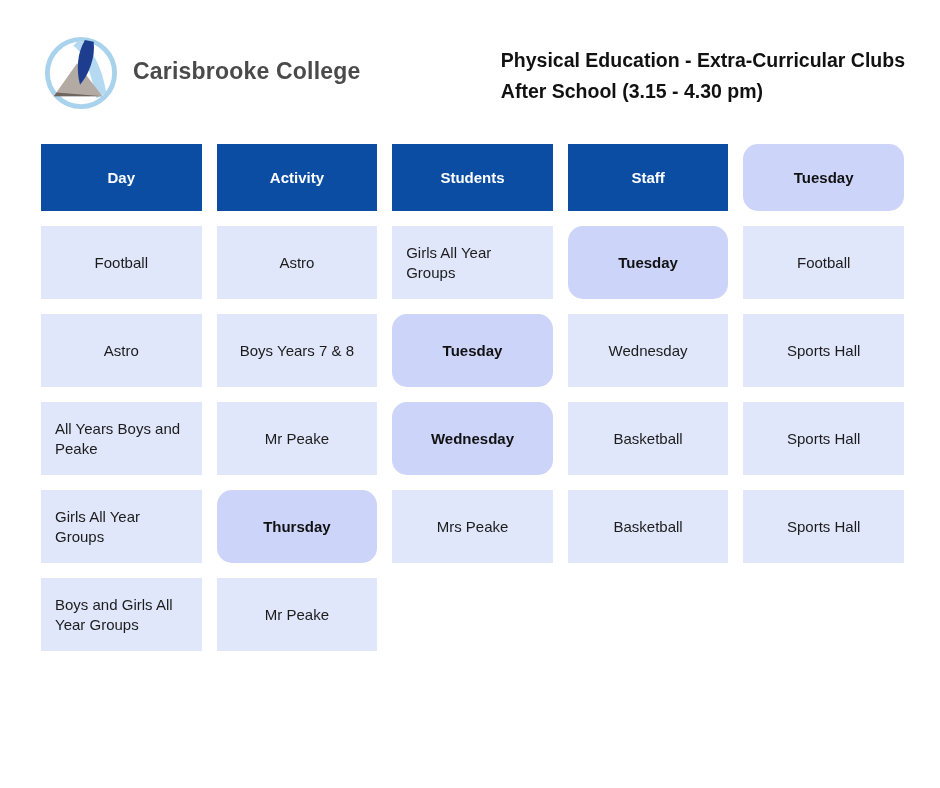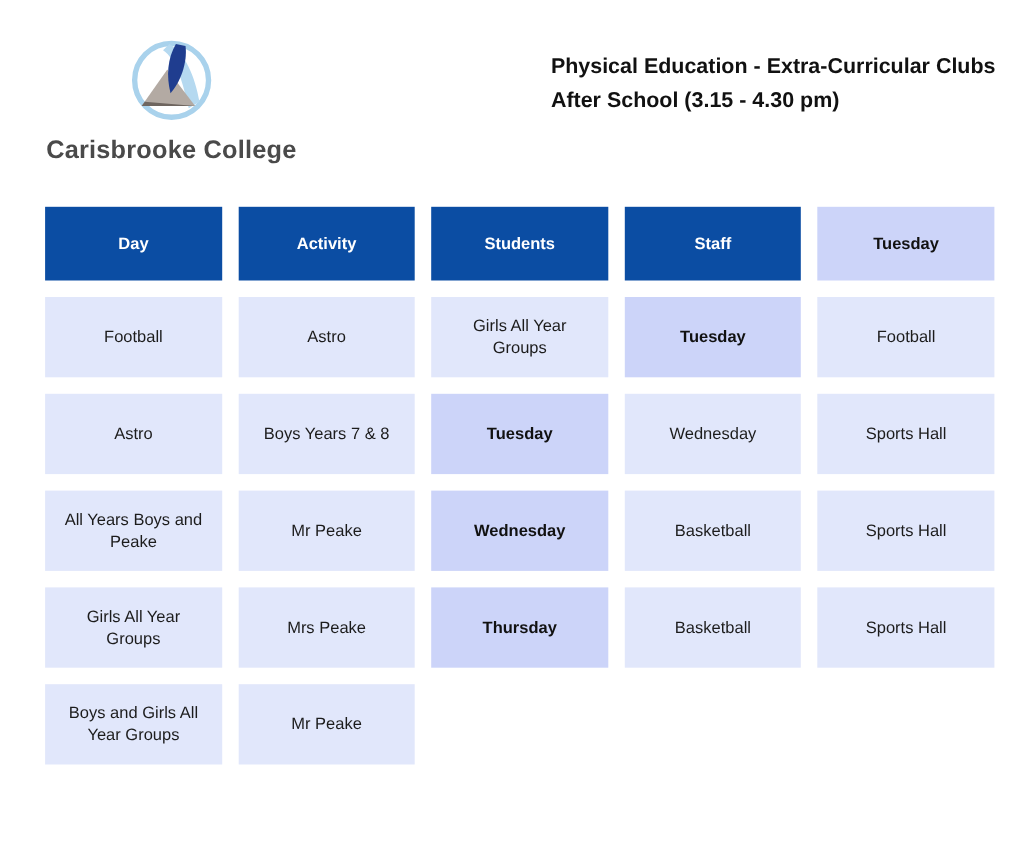--- a/index.html
+++ b/index.html
@@ -12,21 +12,20 @@
   .top-bar {
     display: flex;
     justify-content: space-between;
     align-items: flex-start;
     padding: 36px 35px 0 42px;
   }
   .logo-block {
     display: flex;
     align-items: center;
     gap: 13px;
-    flex-direction: column;
   }
   .logo-mark { width: 78px; height: 74px; flex: 0 0 auto; }
   .logo-text {
     font-size: 23px;
     font-weight: 600;
     color: #4a4a4a;
     letter-spacing: 0.2px;
     white-space: nowrap;
     padding-bottom: 4px;
   }
@@ -43,34 +42,35 @@
     display: grid;
     grid-template-columns: repeat(5, 1fr);
     grid-template-rows: 67px repeat(5, 73px);
     column-gap: 15px;
     row-gap: 15px;
   }
   .cell {
     display: flex;
     align-items: center;
     justify-content: center;
-    text-align: center;
+    text-align: left;
     padding: 6px 14px;
     font-size: 15px;
     line-height: 20px;
   }
   .header-cell {
     background: var(--header-bg, #0b4da3);
     color: #ffffff;
     font-weight: 700;
   }
   .day-cell {
     background: var(--day-cell-bg, #ccd4f9);
     color: #111111;
     font-weight: 700;
+    border-radius: 15px;
   }
   .data-cell {
     background: var(--cell-bg, #e1e7fb);
     color: #1c1c1c;
     font-weight: 400;
   }
 </style>
 </head>
 <body>
 
@@ -110,19 +110,19 @@
     <div class="cell data-cell">Boys Years 7 &amp; 8</div>
     <div class="cell day-cell">Tuesday</div>
     <div class="cell data-cell">Wednesday</div>
     <div class="cell data-cell">Sports Hall</div>
     <div class="cell data-cell">All Years Boys and Peake</div>
     <div class="cell data-cell">Mr Peake</div>
     <div class="cell day-cell">Wednesday</div>
     <div class="cell data-cell">Basketball</div>
     <div class="cell data-cell">Sports Hall</div>
     <div class="cell data-cell">Girls All Year Groups</div>
+    <div class="cell day-cell">Thursday</div>
     <div class="cell data-cell">Mrs Peake</div>
-    <div class="cell day-cell">Thursday</div>
     <div class="cell data-cell">Basketball</div>
     <div class="cell data-cell">Sports Hall</div>
     <div class="cell data-cell">Boys and Girls All Year Groups</div>
     <div class="cell data-cell">Mr Peake</div>
   </div>
 
 </body></html>

